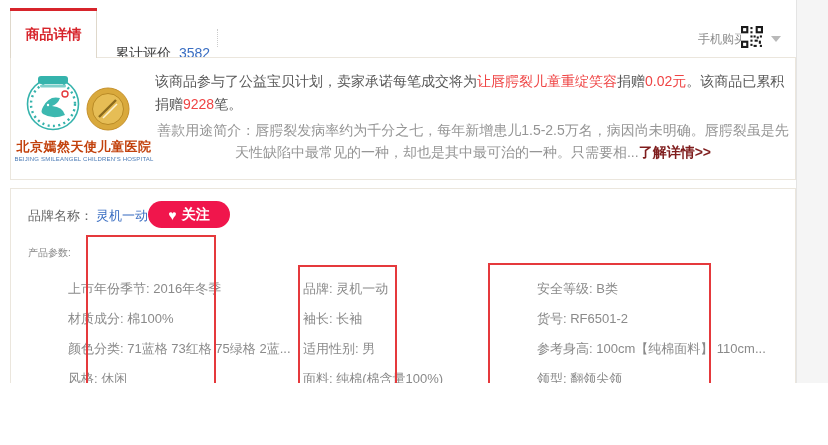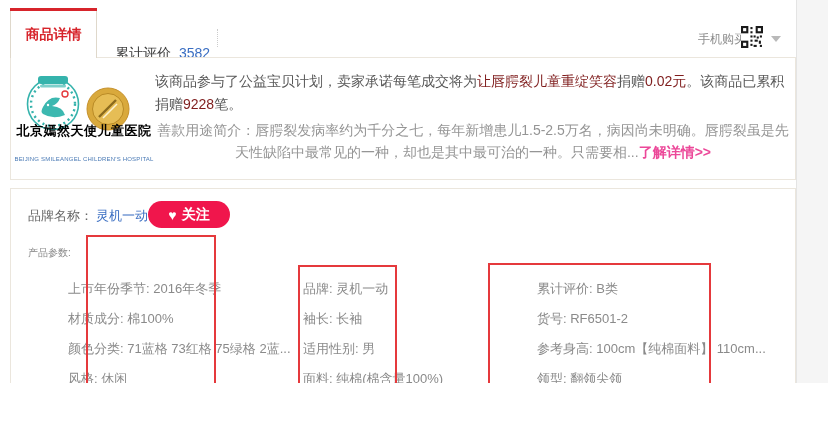--- a/index.html
+++ b/index.html
@@ -26,30 +26,30 @@
   .mobile-buy { position:absolute; left:698px; top:31px; font-size:12px; color:#8c8c8c; cursor:pointer; }
   .qr { position:absolute; left:741px; top:26px; width:22px; height:22px; cursor:pointer; }
   .dd-arrow { position:absolute; left:771px; top:36px; width:0; height:0; cursor:pointer;
     border-left:5px solid transparent; border-right:5px solid transparent; border-top:6px solid #b9b9b9; }
 
   
   .charity-box { position:absolute; left:10px; top:57px; width:786px; height:123px;
     background:#fff; border:1px solid #ebe6dd; }
   .logo1 { position:absolute; left:24px; top:74px; }
   .logo2 { position:absolute; left:86px; top:87px; }
-  .hosp-cn { position:absolute; left:12px; top:122px; width:144px; text-align:center;
-    color:#000000; font-size:13px; font-weight:bold; letter-spacing:0.5px; white-space:nowrap; }
+  .hosp-cn { position:absolute; left:12px; top:138px; width:144px; text-align:center;
+    color:#c2410c; font-size:13px; font-weight:bold; letter-spacing:0.5px; white-space:nowrap; }
   .hosp-en { position:absolute; left:12px; top:156px; width:144px; text-align:center;
     color:#4a7ab5; font-size:6px; letter-spacing:0.2px; white-space:nowrap; }
   .charity-p1 { position:absolute; left:155px; top:70px; width:636px;
     font-size:14px; line-height:23px; color:#595959; }
-  .charity-p1 .red { color:#7f1d1d; }
+  .charity-p1 .red { color:#ef4444; }
   .charity-p2 { position:absolute; left:155px; top:119px; width:636px; text-align:center;
     font-size:14px; line-height:22px; color:#959595; }
-  .detail-link { color:#ec4899; font-weight:bold; text-decoration:none; cursor:pointer; }
+  .detail-link { color:#7f1d1d; font-weight:bold; text-decoration:none; cursor:pointer; }
 
   
   .params-box { position:absolute; left:10px; top:188px; width:786px; height:244px;
     background:#fff; border:1px solid #ebe6dd; }
   .brand-label { position:absolute; left:28px; top:207px; font-size:13px; color:#666; }
   .brand-name { position:absolute; left:96px; top:207px; font-size:13px; color:#3a6ec2; cursor:pointer; }
   .follow-btn { position:absolute; left:148px; top:201px; width:82px; height:27px;
     background:#f0164c; border:none; border-radius:14px; color:#fff; cursor:pointer;
     display:flex; align-items:center; justify-content:center; gap:5px;
     font-size:14px; font-weight:bold; font-family:inherit; }
@@ -154,21 +154,21 @@
       <div>颜色分类: 71蓝格 73红格 75绿格 2蓝...</div>
       <div>风格: 休闲</div>
     </div>
   <div class="pcol pcol2">
       <div>品牌: 灵机一动</div>
       <div>袖长: 长袖</div>
       <div>适用性别: 男</div>
       <div>面料: 纯棉(棉含量100%)</div>
     </div>
   <div class="pcol pcol3">
-      <div>累计评价: B类</div>
+      <div>安全等级: B类</div>
       <div>货号: RF6501-2</div>
       <div>参考身高: 100cm【纯棉面料】 110cm...</div>
       <div>领型: 翻领尖领</div>
     </div>
 
   <div class="anno anno1"></div>
   <div class="anno anno2"></div>
   <div class="anno anno3"></div>
 
   <div class="bottom-bar"></div>

